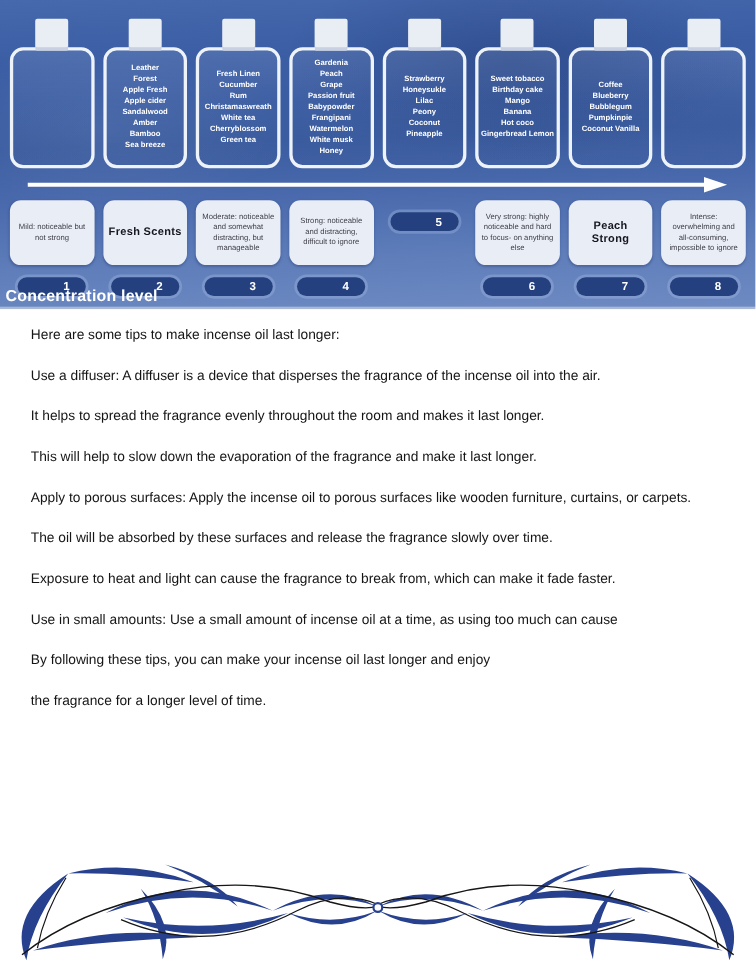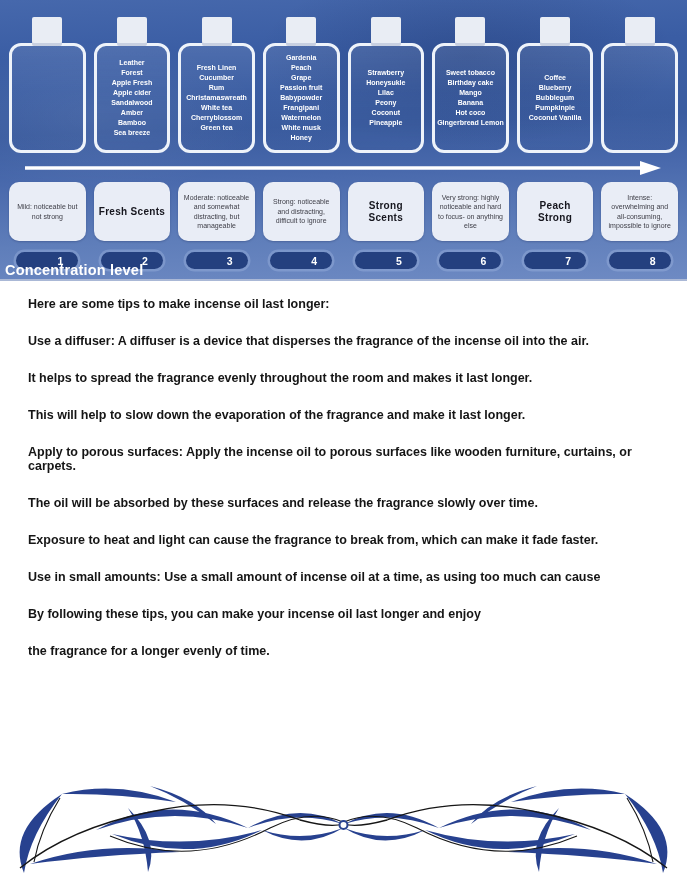--- a/index.html
+++ b/index.html
@@ -48,21 +48,21 @@
   .level-pill{
     margin-top:11px;width:62px;height:17px;background:#24407f;border-radius:9px;
     box-shadow:0 0 0 2.5px rgba(168,190,228,0.35);
     color:#fff;font-size:10.5px;font-weight:bold;
     display:flex;align-items:center;justify-content:flex-end;
     padding-right:15px;box-sizing:border-box;
   }
   .conc-label{position:absolute;left:5px;bottom:1px;z-index:1;color:#fff;font-weight:bold;font-size:14.5px;letter-spacing:0.2px;}
 
   
-  .content{padding:16px 20px 0 28px;font-weight:bold;}
+  .content{padding:16px 20px 0 28px;}
   .content p{margin:0 0 23px;font-size:12.5px;line-height:14px;color:#151515;}
 
   
   .flourish{position:absolute;left:0;right:0;bottom:5px;height:96px;}
   .flourish svg{display:block;width:687px;height:96px;}
 </style>
 </head>
 <body>
 
 <div class="page">
@@ -177,21 +177,20 @@
             <span>3</span>
           </div>
         </div>
         <div class="level-col">
           <div class="level-box">Strong: noticeable and distracting, difficult to ignore</div>
           <div class="level-pill">
             <span>4</span>
           </div>
         </div>
         <div class="level-col">
-          <div class="level-box category">Strong Scents</div>
           <div class="level-pill">
             <span>5</span>
           </div>
         </div>
         <div class="level-col">
           <div class="level-box">Very strong: highly noticeable and hard to focus- on anything else</div>
           <div class="level-pill">
             <span>6</span>
           </div>
         </div>
@@ -215,21 +214,21 @@
   <div class="content">
       <p>Here are some tips to make incense oil last longer:</p>
       <p>Use a diffuser: A diffuser is a device that disperses the fragrance of the incense oil into the air.</p>
       <p>It helps to spread the fragrance evenly throughout the room and makes it last longer.</p>
       <p>This will help to slow down the evaporation of the fragrance and make it last longer.</p>
       <p>Apply to porous surfaces: Apply the incense oil to porous surfaces like wooden furniture, curtains, or carpets.</p>
       <p>The oil will be absorbed by these surfaces and release the fragrance slowly over time.</p>
       <p>Exposure to heat and light can cause the fragrance to break from, which can make it fade faster.</p>
       <p>Use in small amounts: Use a small amount of incense oil at a time, as using too much can cause</p>
       <p>By following these tips, you can make your incense oil last longer and enjoy</p>
-      <p>the fragrance for a longer evenly of time.</p>
+      <p>the fragrance for a longer level of time.</p>
     </div>
 
   <div class="flourish">
     <svg viewBox="0 0 687 96">
       <defs>
         <g id="tb">
           <path fill="#27418f" d="M24,95 Q6,52 62,16 Q30,56 24,95 Z"></path>
           <path fill="#27418f" d="M62,16 Q118,2 176,24 Q114,15 62,16 Z"></path>
           <path fill="#27418f" d="M150,8 Q196,20 216,46 Q184,21 150,8 Z"></path>
           <path fill="#27418f" d="M30,86 Q100,62 180,74 Q98,77 30,86 Z"></path>

